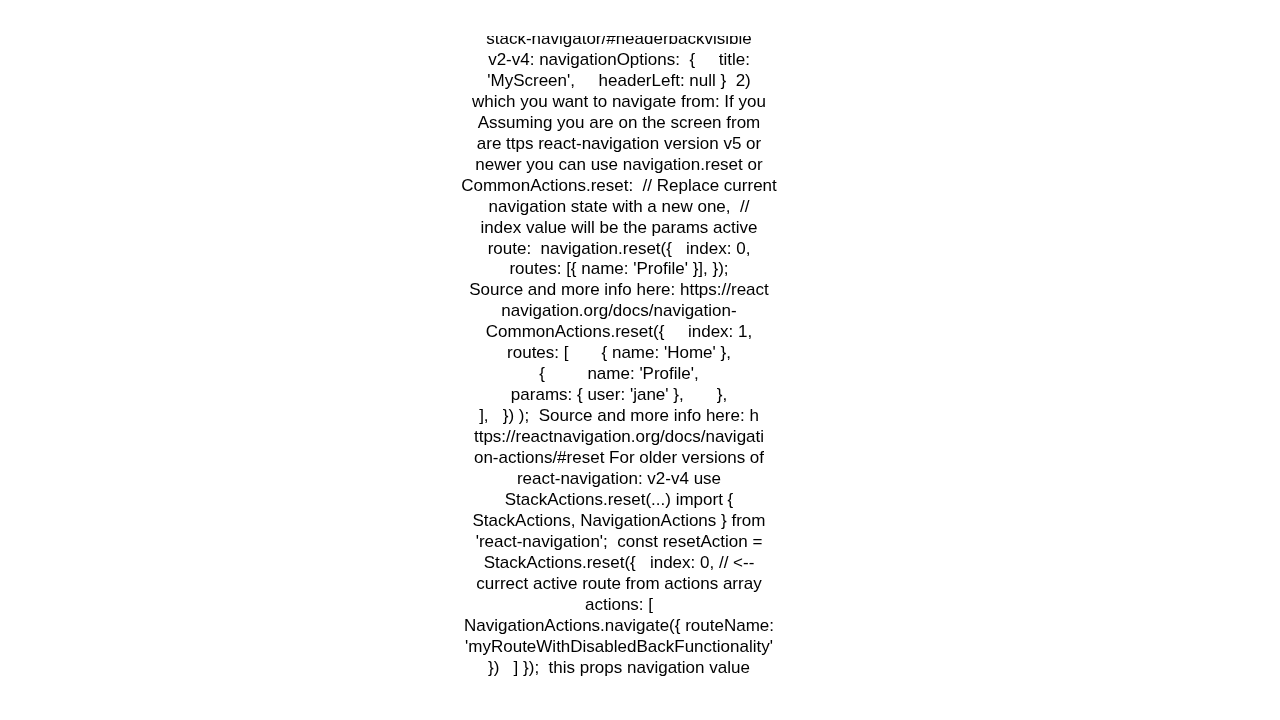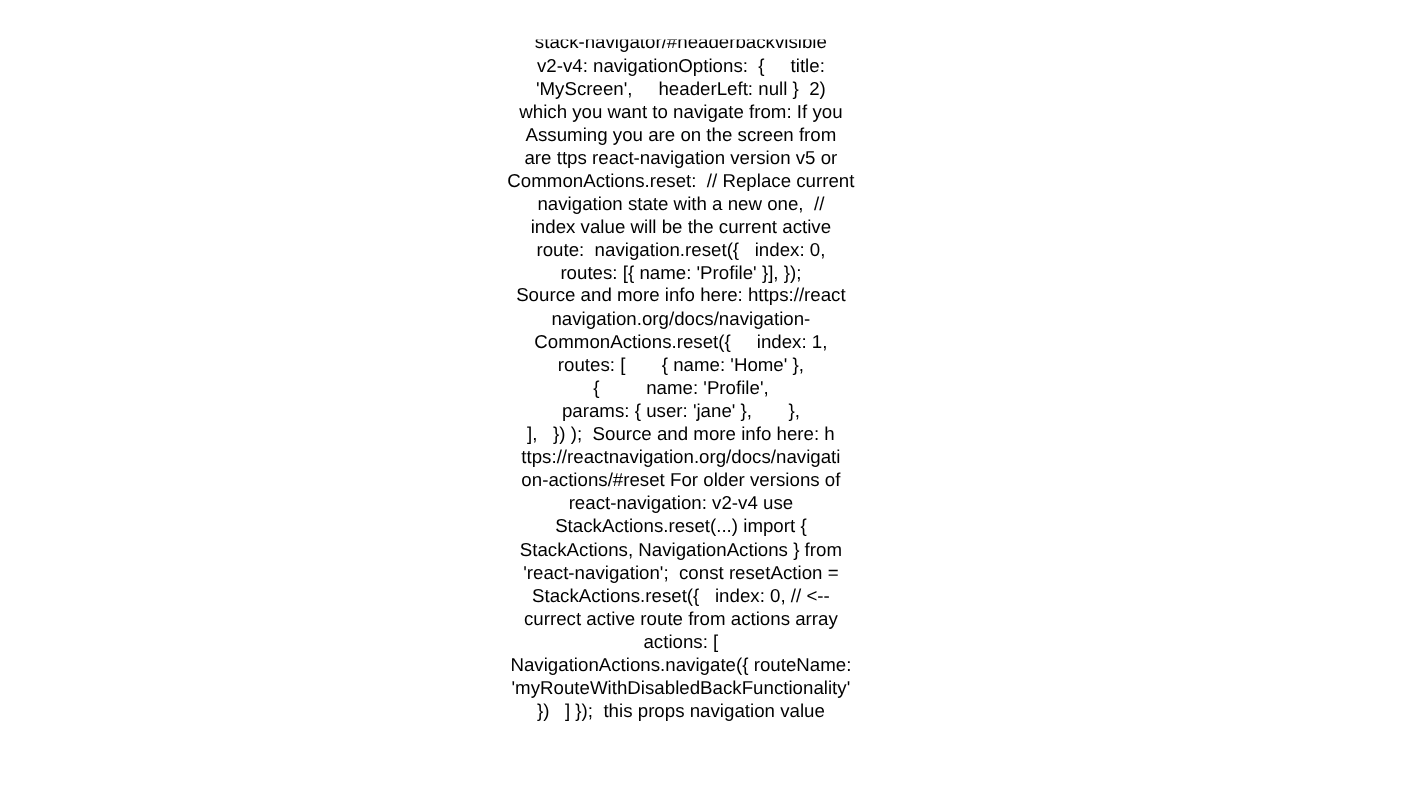--- a/index.html
+++ b/index.html
@@ -42,23 +42,24 @@
 <body>
 
 <div class="text-clip">
   <div class="text-block">
       <div class="text-line">stack-navigator/#headerbackvisible</div>
       <div class="text-line">v2-v4: navigationOptions:  {     title:</div>
       <div class="text-line">'MyScreen',     headerLeft: null }  2)</div>
       <div class="text-line">which you want to navigate from: If you</div>
       <div class="text-line">Assuming you are on the screen from</div>
       <div class="text-line">are ttps react-navigation version v5 or</div>
+      <div class="text-line">newer you can use navigation.reset or</div>
       <div class="text-line">CommonActions.reset:  // Replace current</div>
       <div class="text-line">navigation state with a new one,  //</div>
-      <div class="text-line">index value will be the current active</div>
+      <div class="text-line">index value will be the params active</div>
       <div class="text-line">route:  navigation.reset({   index: 0,</div>
       <div class="text-line">routes: [{ name: 'Profile' }], });</div>
       <div class="text-line">Source and more info here: https://react</div>
       <div class="text-line">navigation.org/docs/navigation-</div>
       <div class="text-line">CommonActions.reset({     index: 1,</div>
       <div class="text-line">routes: [       { name: 'Home' },</div>
       <div class="text-line">{         name: 'Profile',</div>
       <div class="text-line">params: { user: 'jane' },       },</div>
       <div class="text-line">],   }) );  Source and more info here: h</div>
       <div class="text-line">ttps://reactnavigation.org/docs/navigati</div>

